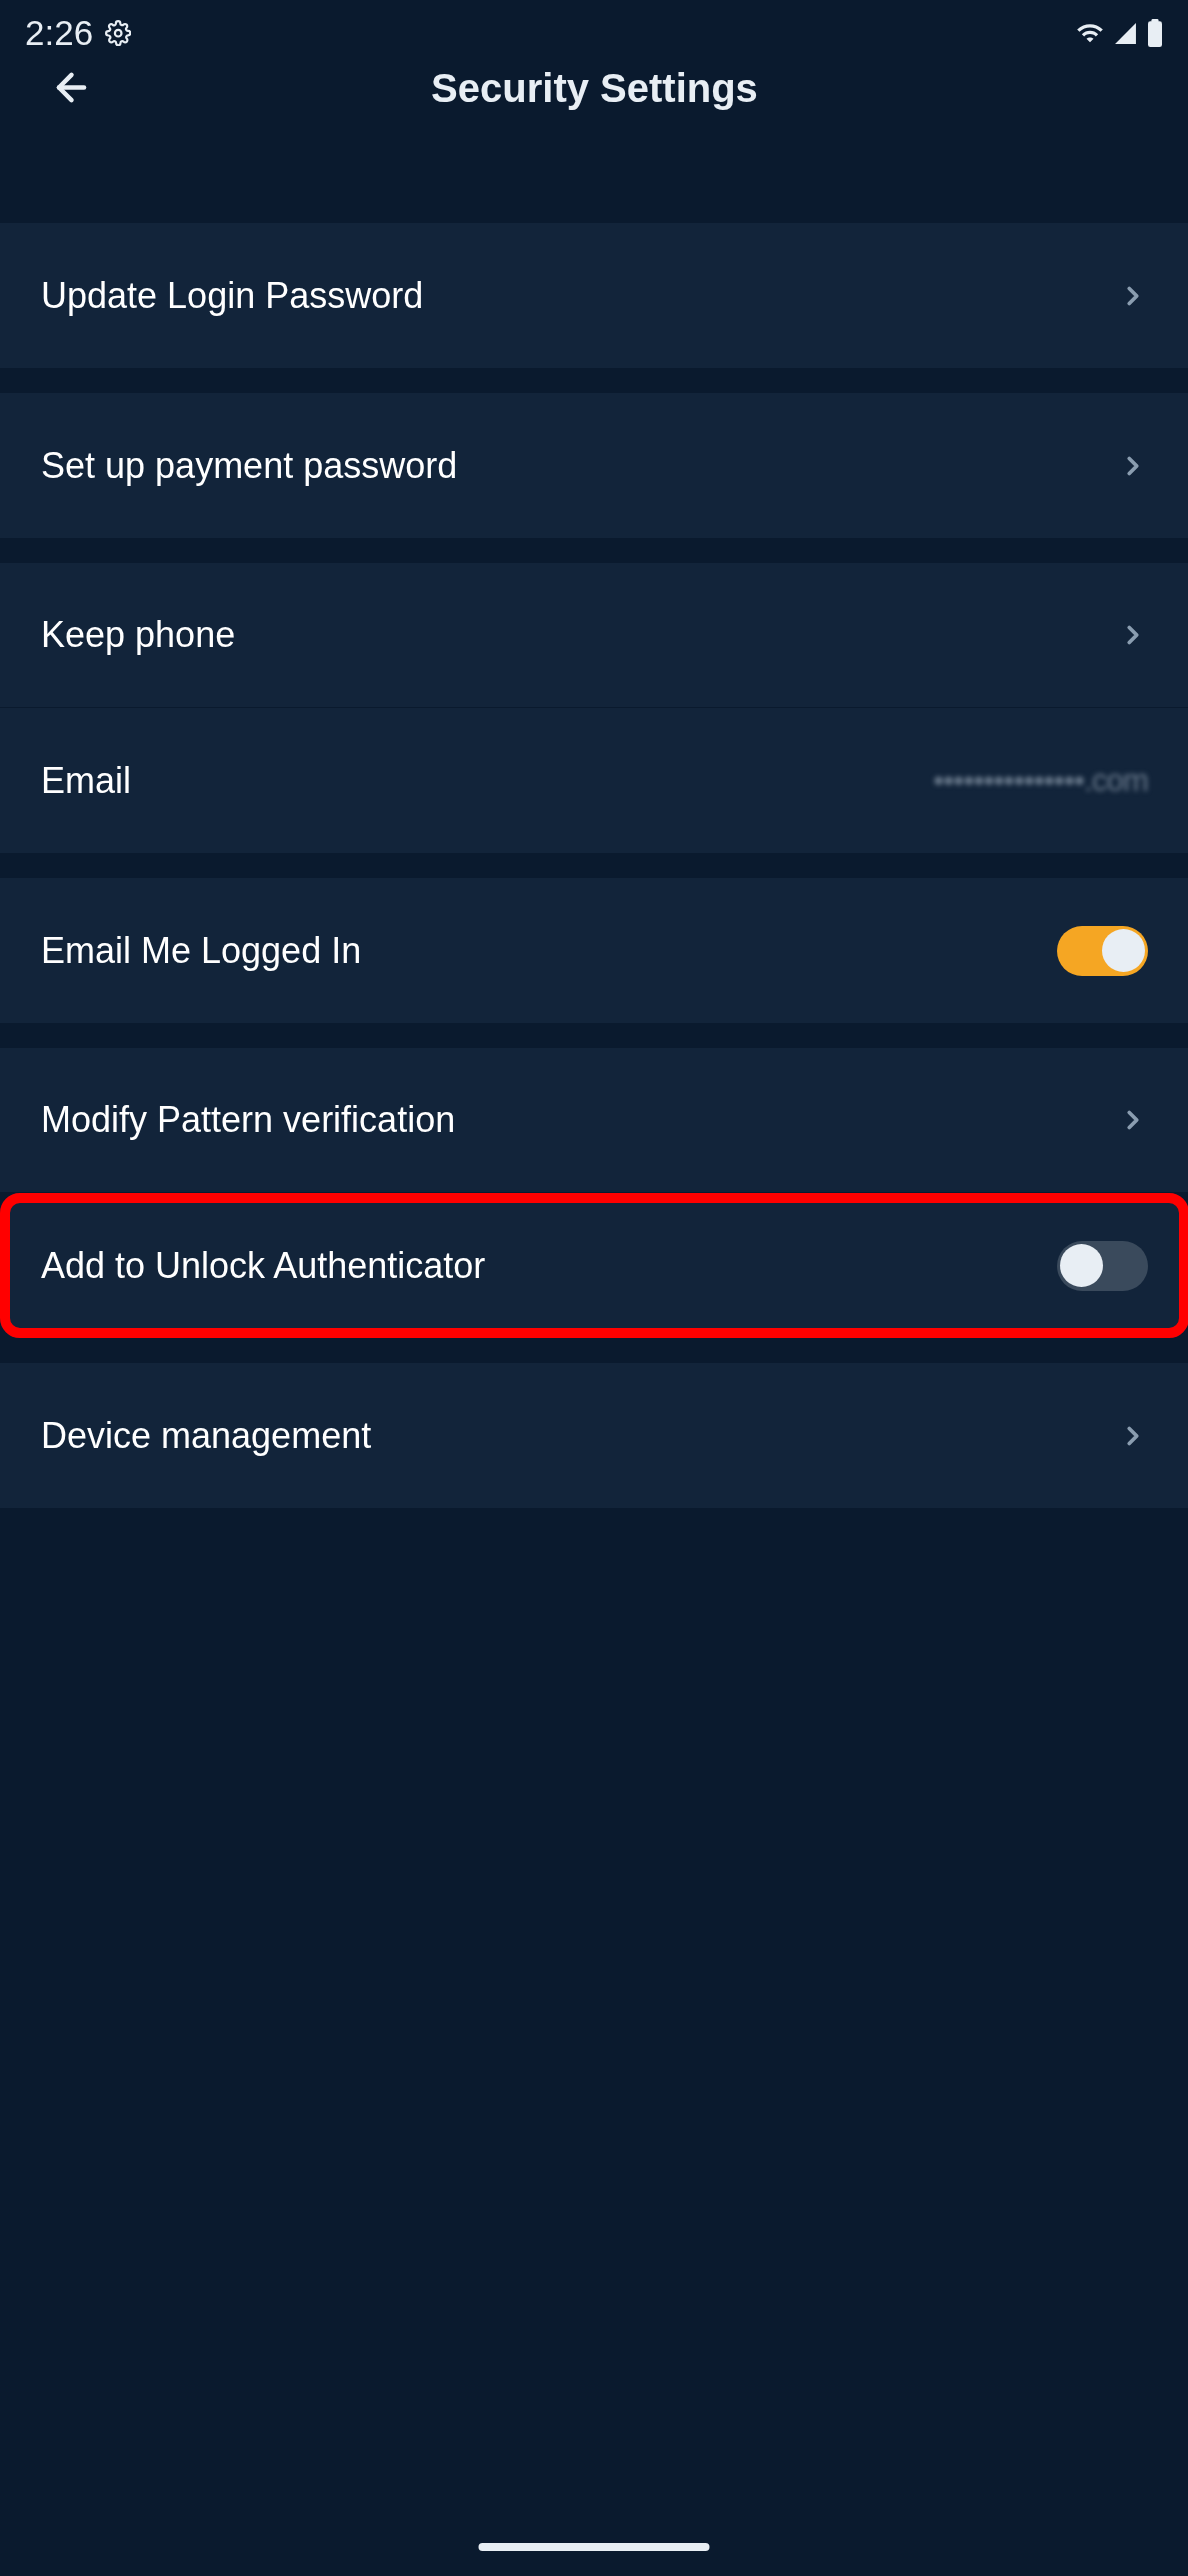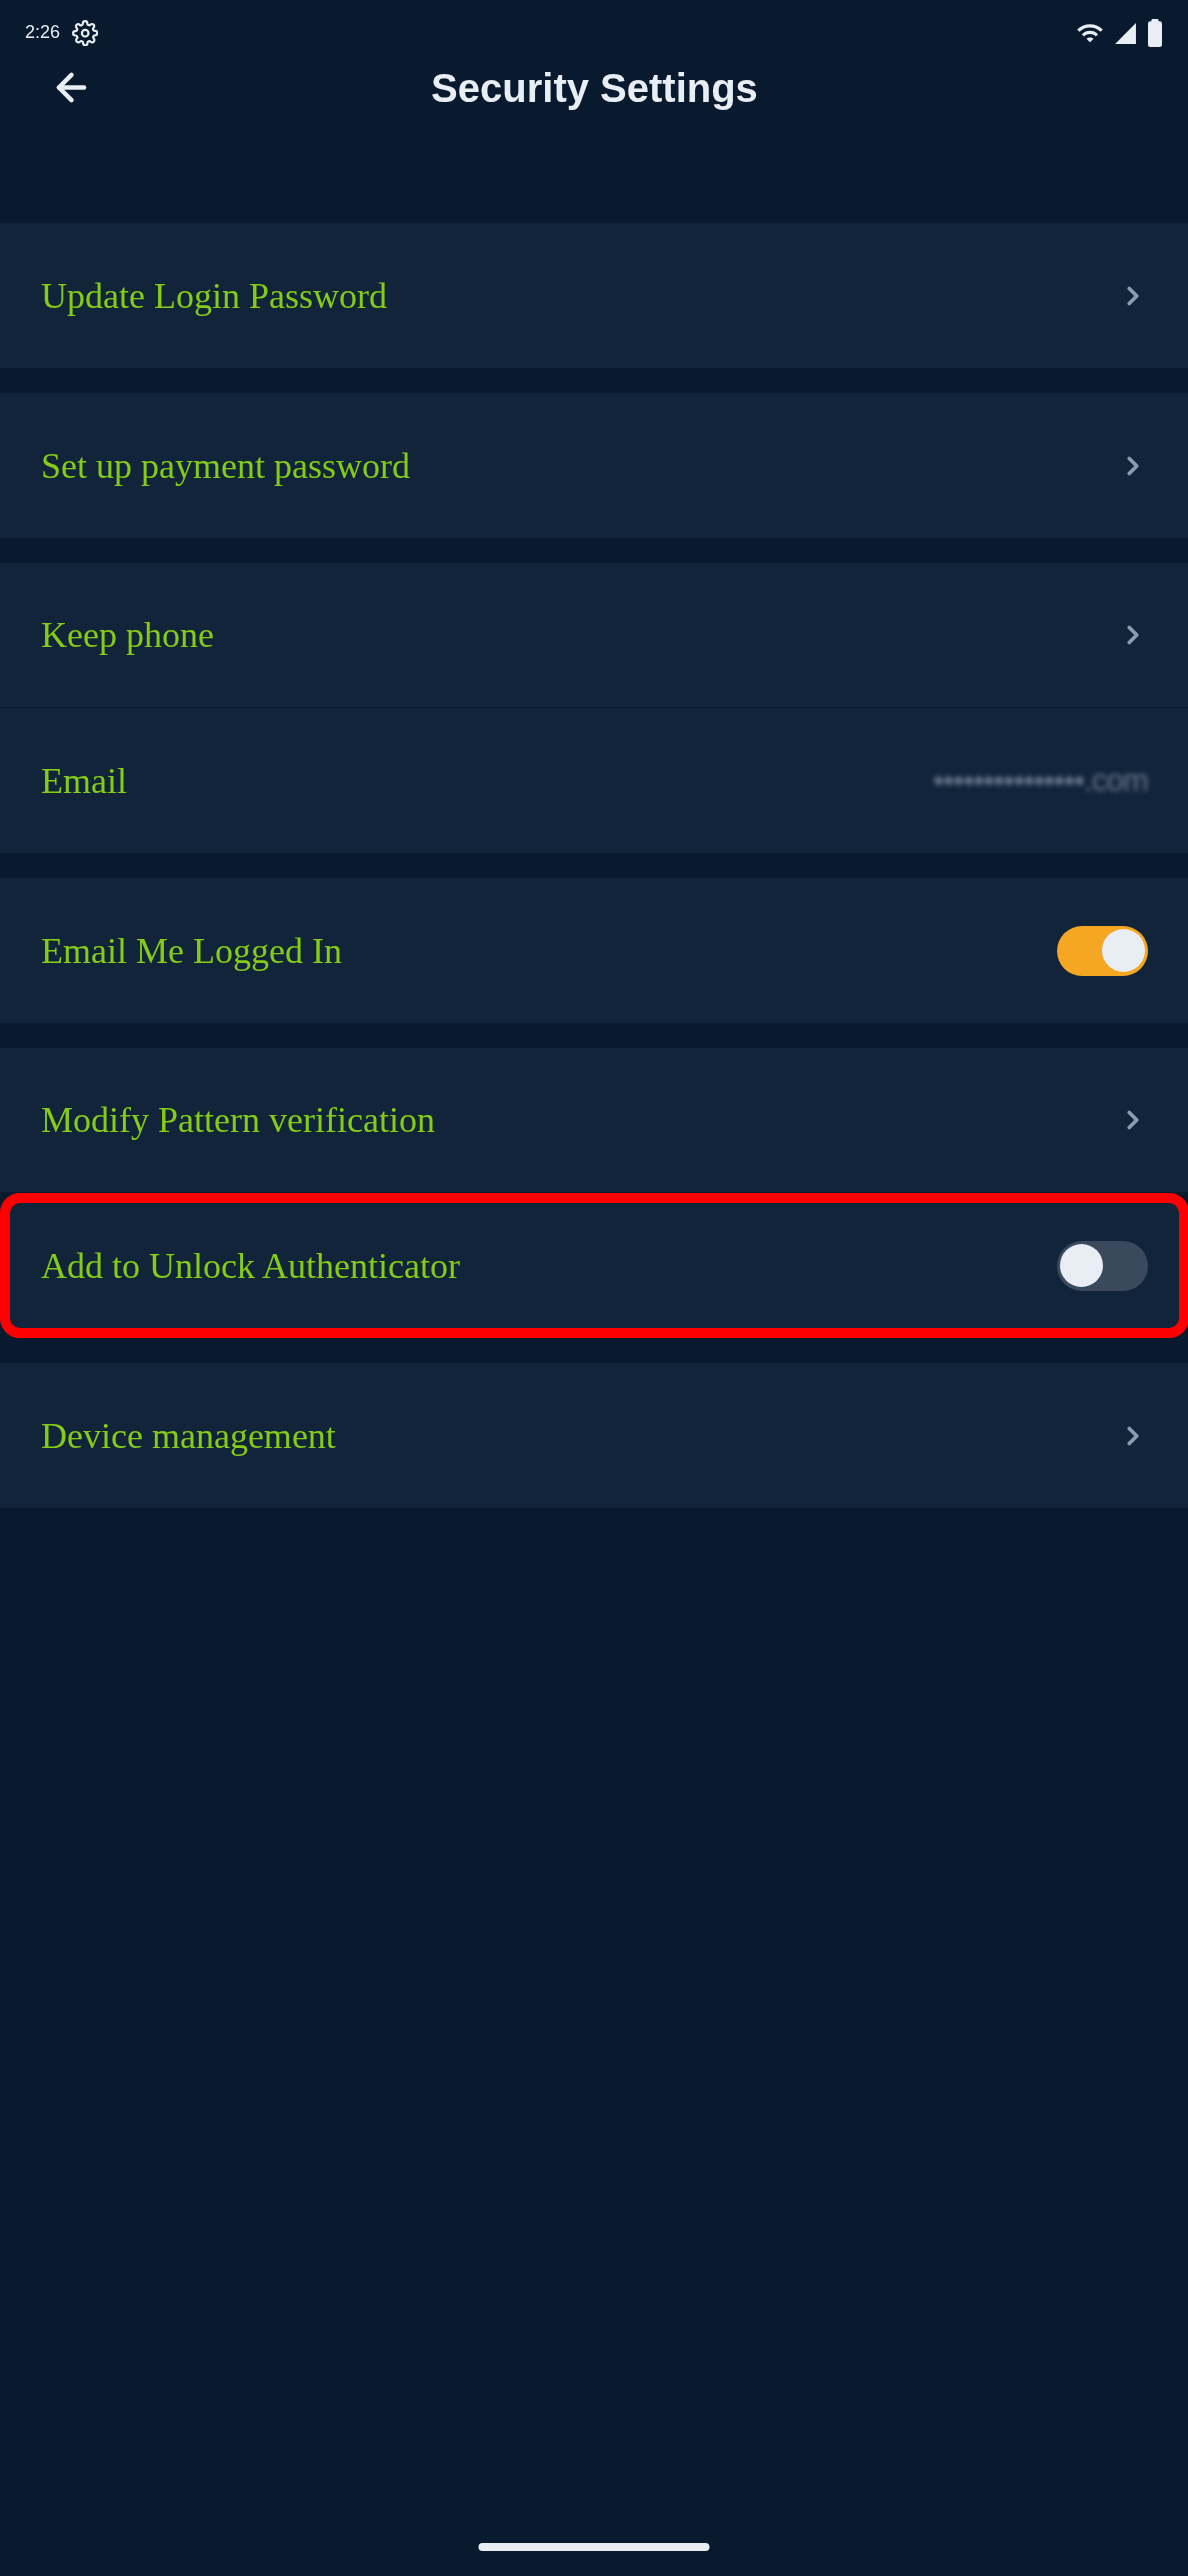--- a/index.html
+++ b/index.html
@@ -16,21 +16,21 @@
     font-size: 35px;
     overflow: hidden;
   }
   .status-bar {
     height: 66px;
     display: flex;
     justify-content: space-between;
     align-items: center;
     padding: 0 25px;
     color: #e8eef4;
-    font-size: 18px;
+    font-size: 35px;
     font-weight: 500;
     gap: 9px;
   }
   .status-left {
     display: flex;
     align-items: center;
     gap: 11.6px;
   }
   .status-right {
     display: flex;
@@ -71,22 +71,21 @@
     justify-content: space-between;
     padding: 0 41px;
     border-bottom: 1.7px solid #0a1a2e;
     position: relative;
   }
   .row:last-child {
     border-bottom: none;
   }
   .row-label {
     font-size: 36px;
-    color: #84cc16;
-    font-family: Liberation Serif, serif;
+    color: #ffffff;
   }
   .row-value {
     font-size: 31px;
     color: #6a7a8c;
     filter: blur(2.5px);
     letter-spacing: -0.8px;
   }
   .chevron {
     display: flex;
     align-items: center;

